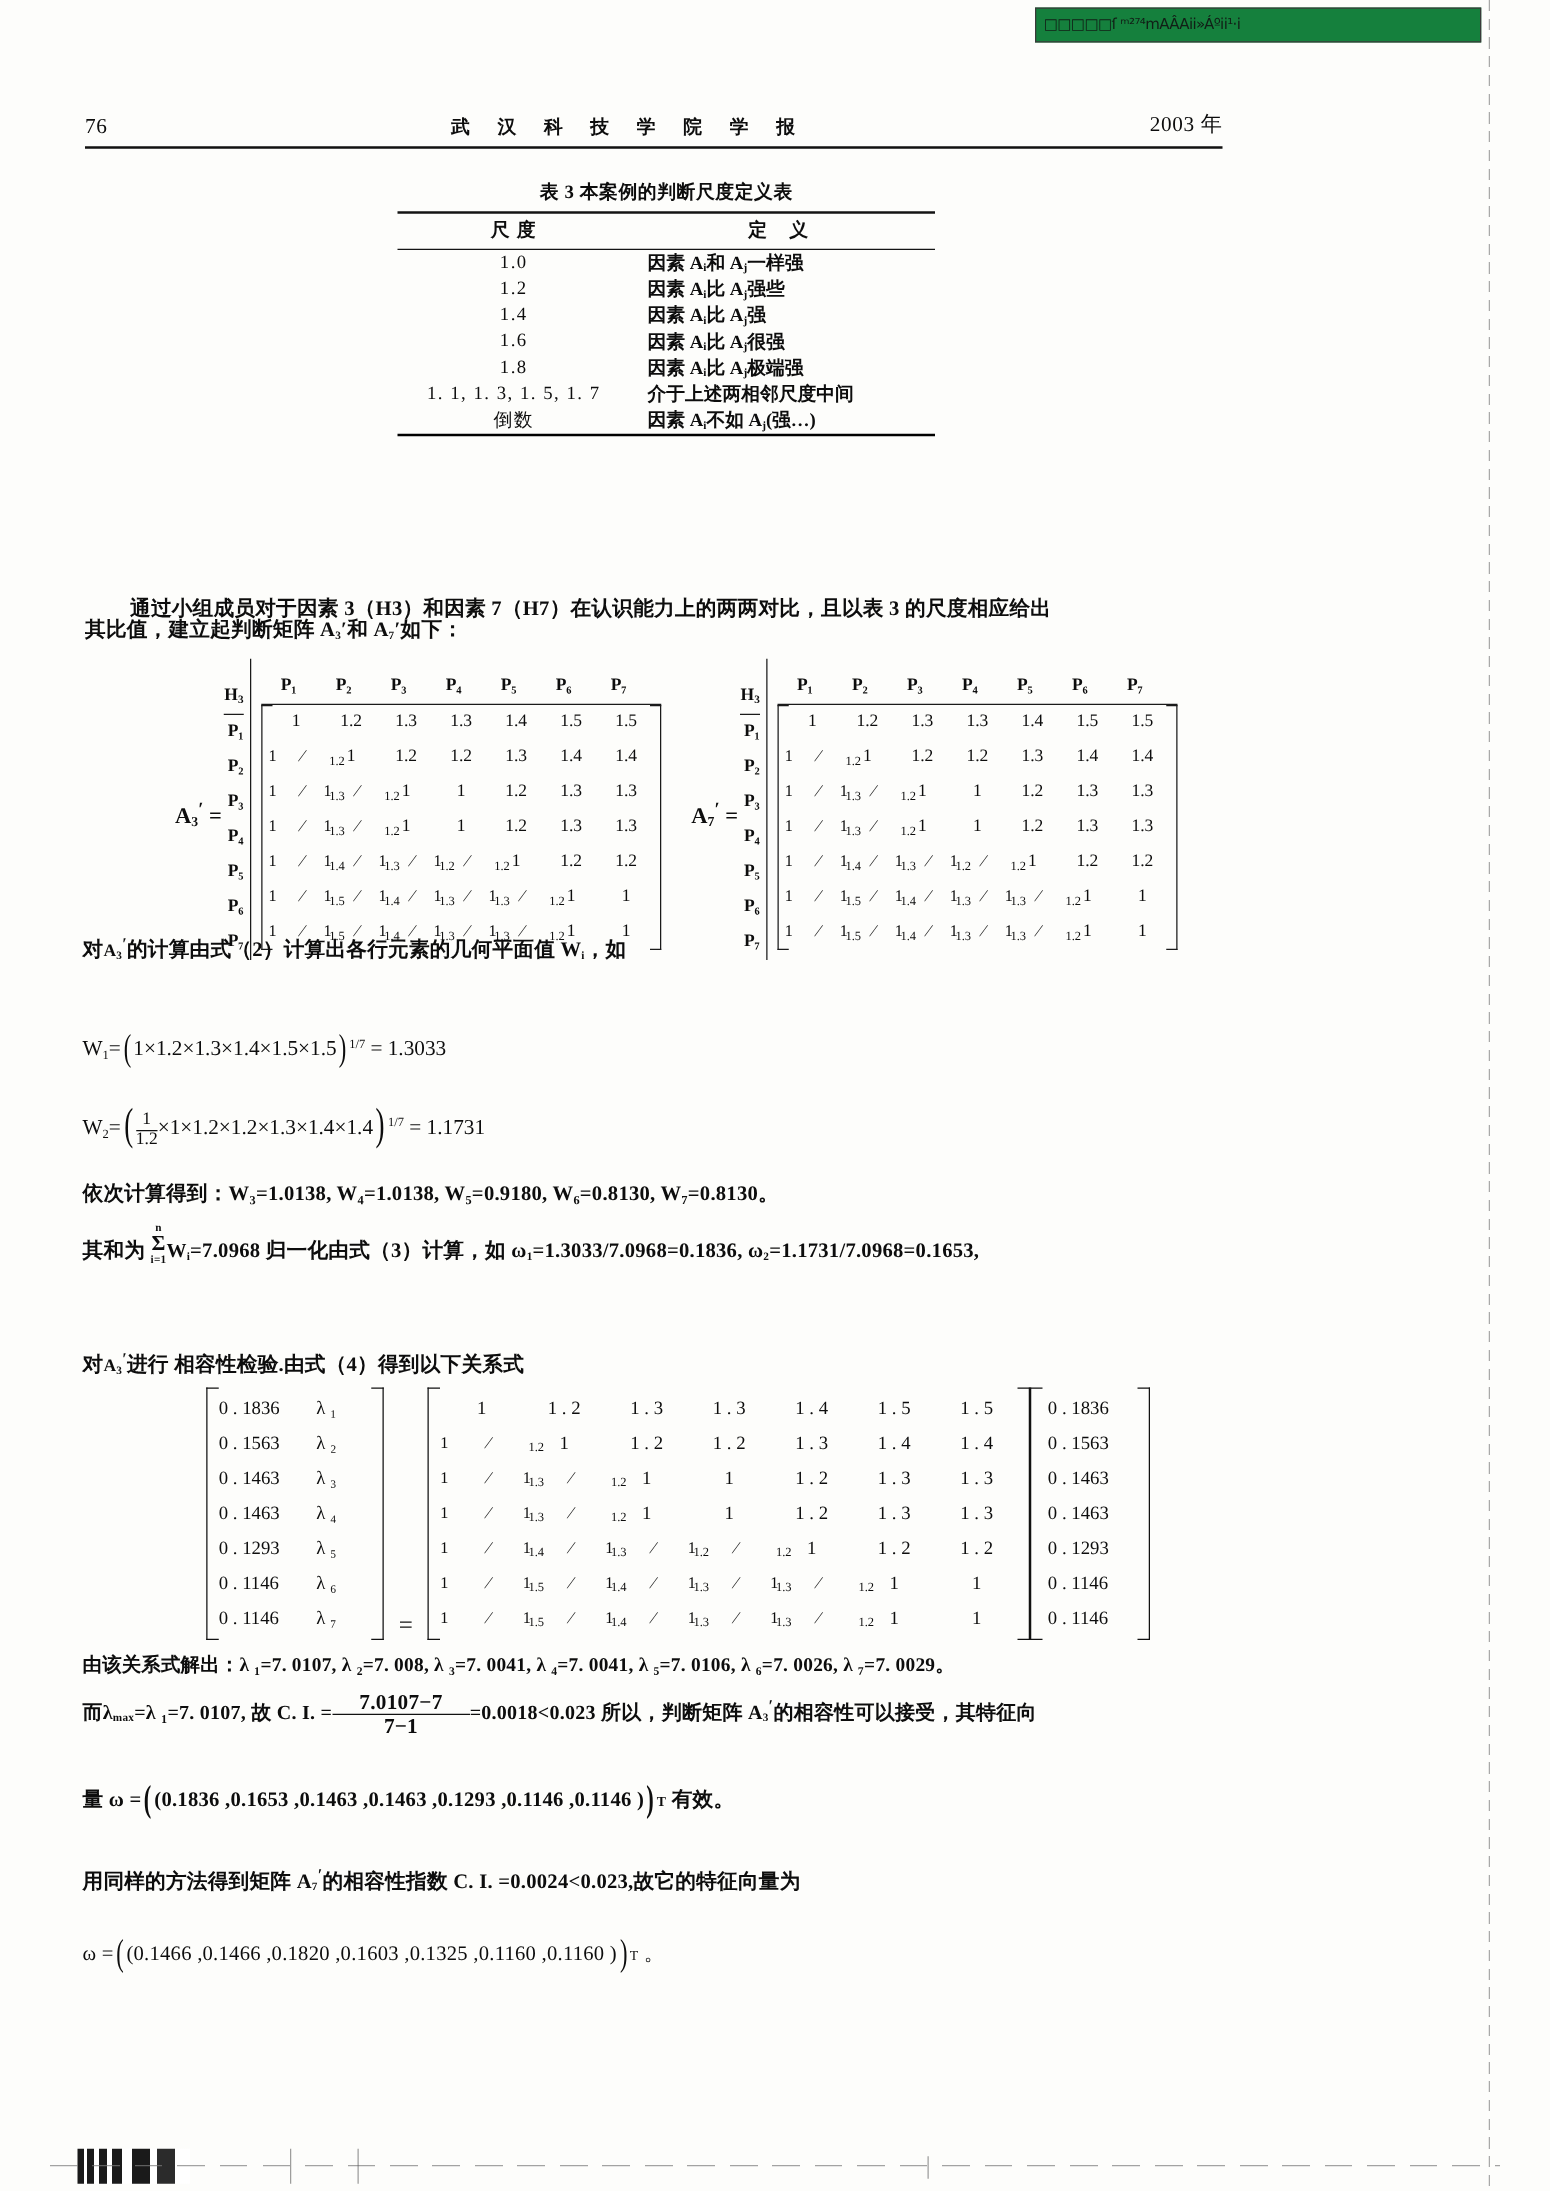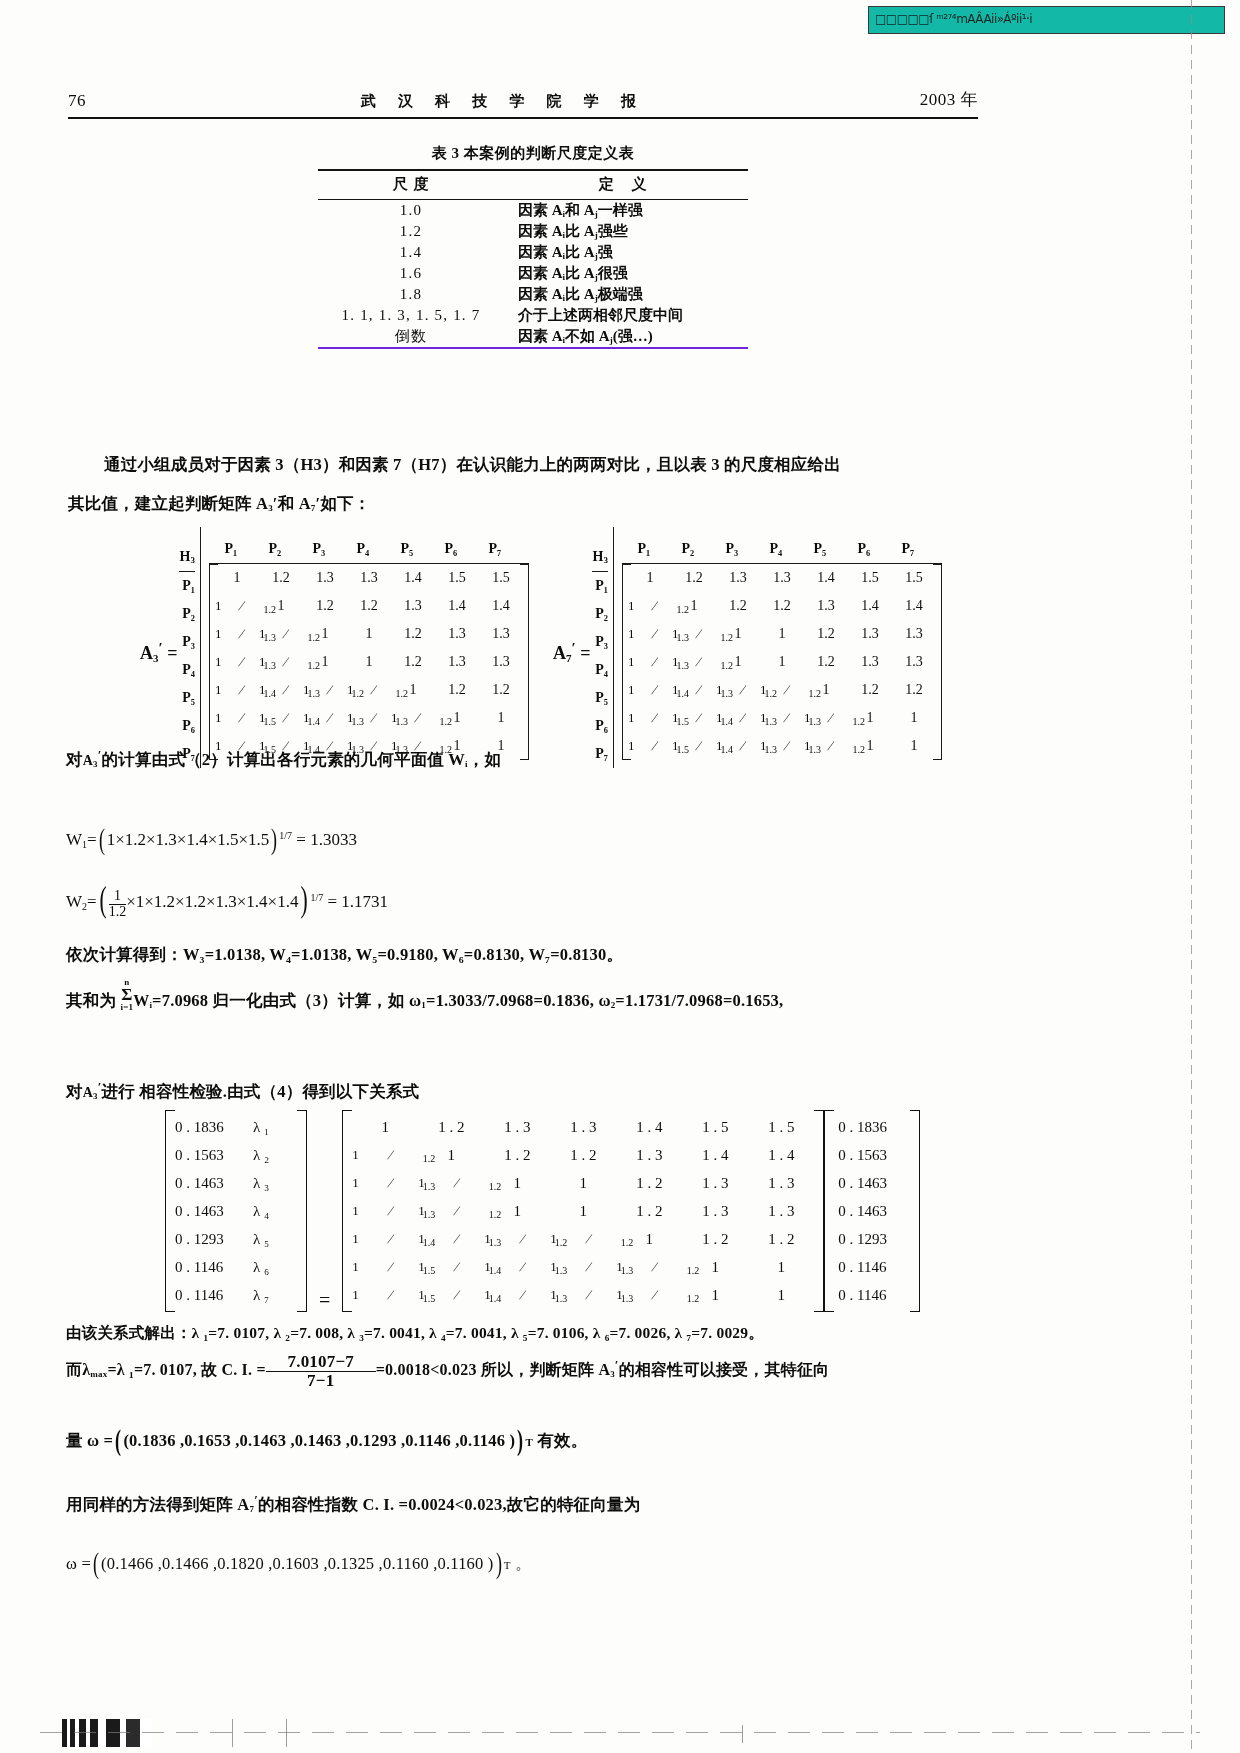--- a/index.html
+++ b/index.html
@@ -15,24 +15,24 @@
     position: relative;
     width: 1240px;
     height: 1753px;
     background: #fdfdfb;
     overflow: hidden;
   }
 
   
   .scan-top-box {
     position: absolute;
-    left: 868px; top: 6px;
+    left: 828px; top: 6px;
     width: 355px; height: 26px;
     border: 1px solid #3a3a3a;
-    background: #14b8a6;
+    background: #15803d;
     overflow: hidden;
   }
   .scan-top-box .glyphs {
     font-family: "DejaVu Sans", sans-serif;
     font-size: 12px;
     color: #111;
     white-space: nowrap;
     letter-spacing: -0.5px;
     padding-left: 6px;
     line-height: 24px;
@@ -97,21 +97,21 @@
   }
   table.t3 thead th.c-scale { width: 186px; text-align: center; letter-spacing: 1px;}
   table.t3 thead th.c-def { text-align: center; letter-spacing: 7px; }
   table.t3 tbody td { padding: 1px 0; font-size: 15px; }
   table.t3 tbody td.c-scale {
     text-align: center;
     font-family: "Liberation Serif", serif;
     letter-spacing: 1.2px;
   }
   table.t3 tbody td.c-def { text-align: left; padding-left: 14px; font-weight: 700; }
-  table.t3 tbody tr:last-child td { border-bottom: 2px solid #6d28d9; }
+  table.t3 tbody tr:last-child td { border-bottom: 2px solid #000000; }
   .sub { font-size: 9px; vertical-align: -2px; }
 
   
   .para {
     position: absolute;
     font-weight: 700;
     font-size: 16.5px;
     line-height: 30px;
     letter-spacing: .2px;
   }
@@ -268,21 +268,21 @@
           <td class="c-def"><span>介于上述两相邻尺度中间</span></td>
         </tr>
         <tr>
           <td class="c-scale">倒数</td>
           <td class="c-def"><span>因素 A</span><span class="sub">i</span><span>不如 A</span><span class="sub">j</span><span>(强…)</span></td>
         </tr>
       </tbody>
     </table>
   </div>
 
-  <div class="para" style="left:104px; top:450px; width:890px;">通过小组成员对于因素 3（H3）和因素 7（H7）在认识能力上的两两对比，且以表 3 的尺度相应给出</div>
+  <div class="para" style="left:104px; top:472px; width:890px;">通过小组成员对于因素 3（H3）和因素 7（H7）在认识能力上的两两对比，且以表 3 的尺度相应给出</div>
   <div class="para" style="left:68px; top:489px; width:890px;">
     <span>其比值，建立起判断矩阵 A</span><span class="sub">3</span><span>′</span><span>和 A</span><span class="sub">7</span><span>′</span><span>如下：</span>
   </div>
 
   <div class="mx-block" style="left:140px; top:527px;">
     <div class="mx-label">
       <span>A</span><span class="sb">3</span><span class="pr">′</span> =
     </div>
     <div class="mx-rowlabels">
       <div class="hdr-cell"><span>H</span><span class="sub">3</span></div>

